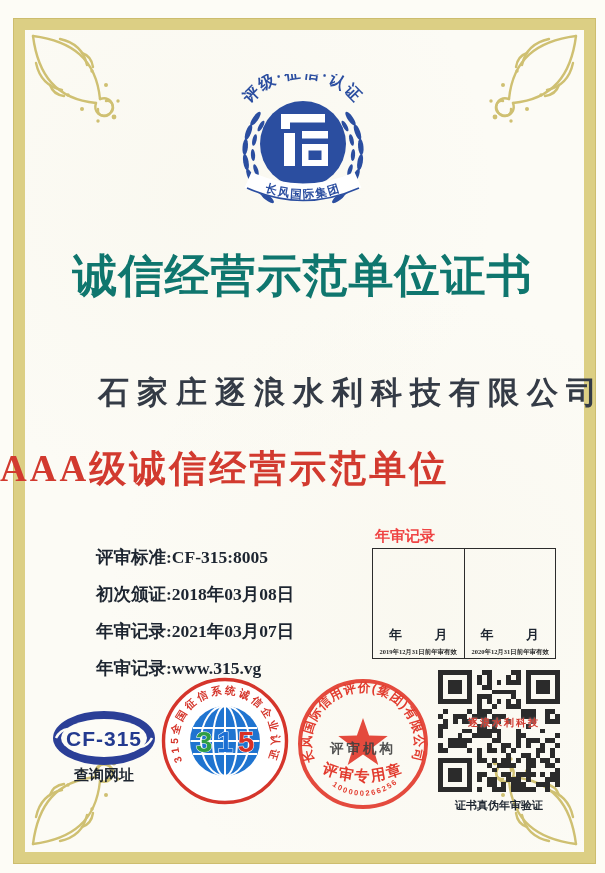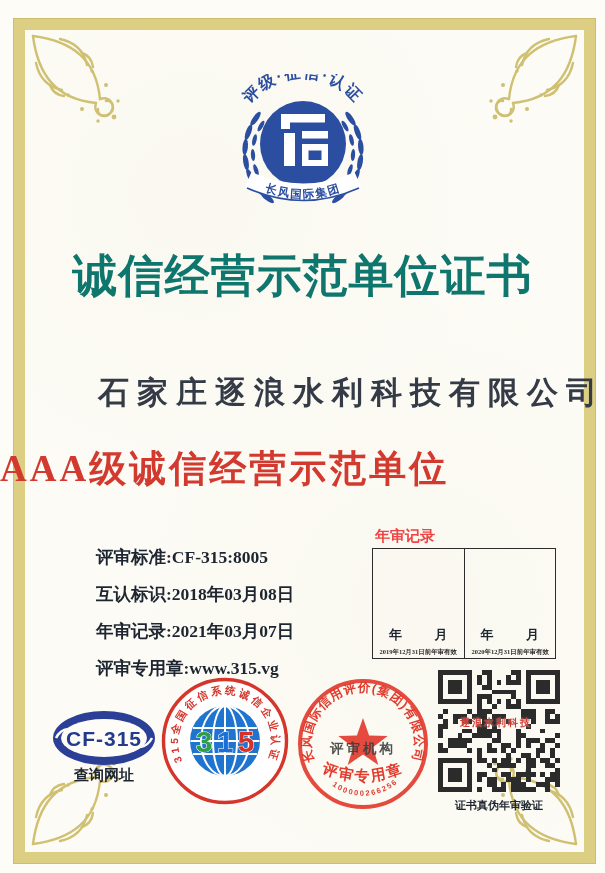--- a/index.html
+++ b/index.html
@@ -51,21 +51,21 @@
   .note{position:absolute;left:0;right:0;bottom:1px;text-align:center;
       font-family:"Liberation Serif",serif;font-weight:bold;
       font-size:7px;color:#2a2a2a;white-space:nowrap;transform:scale(.92);}
 
   .cf-oval{position:absolute;left:50px;top:708px;width:108px;height:62px;}
   .mutual-label{position:absolute;left:42px;top:766px;width:124px;text-align:center;
       font-family:"Liberation Serif",serif;font-weight:bold;font-size:15px;color:#1d2530;}
   .globe{position:absolute;left:160px;top:676px;width:130px;height:130px;}
   .seal{position:absolute;left:288px;top:672px;width:150px;height:150px;}
   .qr{position:absolute;left:438px;top:670px;width:122px;height:122px;}
-  .qr-overlay{position:absolute;left:435px;top:716px;width:122px;text-align:center;
+  .qr-overlay{position:absolute;left:418px;top:716px;width:122px;text-align:right;
       font-size:10px;font-weight:bold;color:#d23a2f;letter-spacing:2px;
       text-shadow:0 0 2px rgba(255,255,255,.6);}
   .qr-label{position:absolute;left:425px;top:798px;width:148px;text-align:center;
       font-family:"Liberation Serif",serif;font-weight:bold;font-size:11px;color:#1d2530;}
 </style>
 </head>
 <body>
 
 <div class="cert">
   <div class="frame"></div>
@@ -214,23 +214,23 @@
       </text>
     </g>
   </svg>
 
   <div class="title">诚信经营示范单位证书</div>
   <div class="company">石家庄逐浪水利科技有限公司</div>
   <div class="award">AAA级诚信经营示范单位</div>
 
   <div class="details">
     <div>评审标准:CF-315:8005</div>
-    <div>互认标识:2018年03月08日</div>
+    <div>初次颁证:2018年03月08日</div>
     <div>年审记录:2021年03月07日</div>
-    <div>评审专用章:www.315.vg</div>
+    <div>年审记录:www.315.vg</div>
   </div>
 
   <div class="review-title">年审记录</div>
   <div class="review-table">
     <div class="review-cell">
       <div class="ym">
         <span>年</span>
         <span>月</span>
       </div>
       <div class="note">2019年12月31日前年审有效</div>

